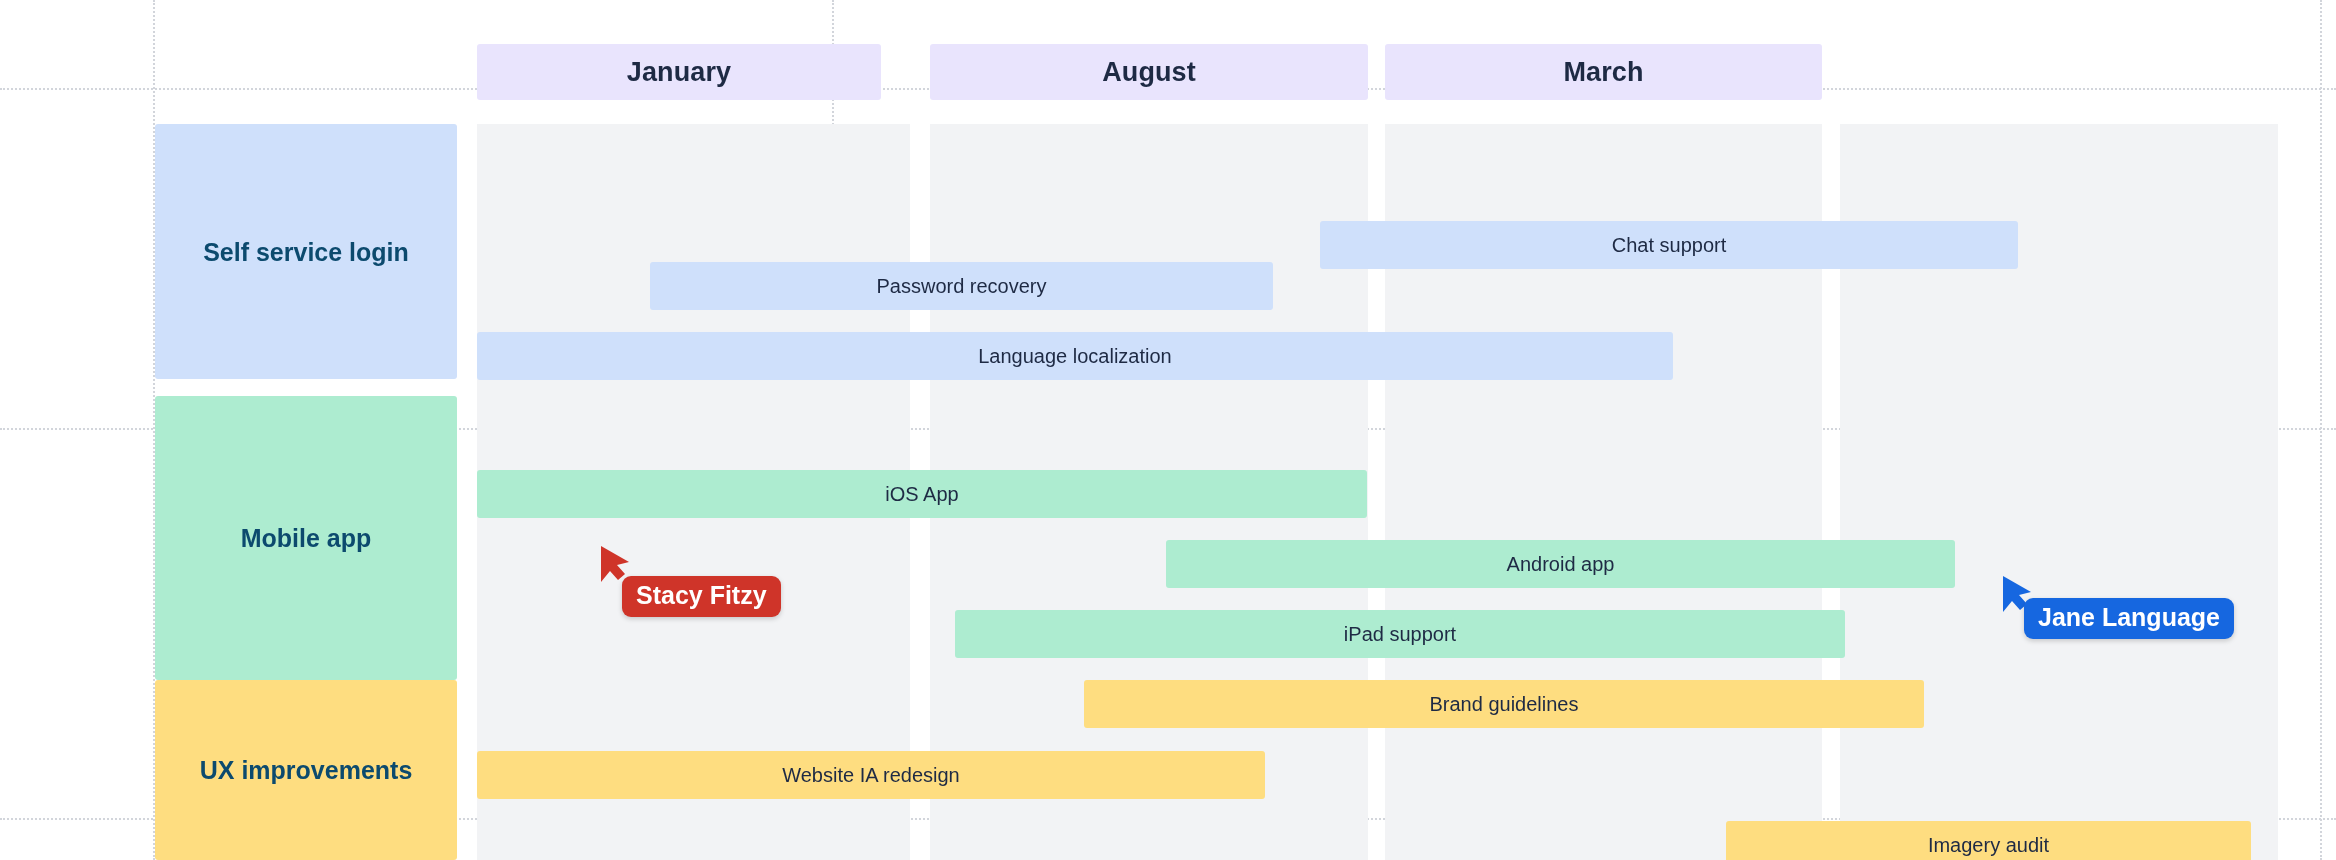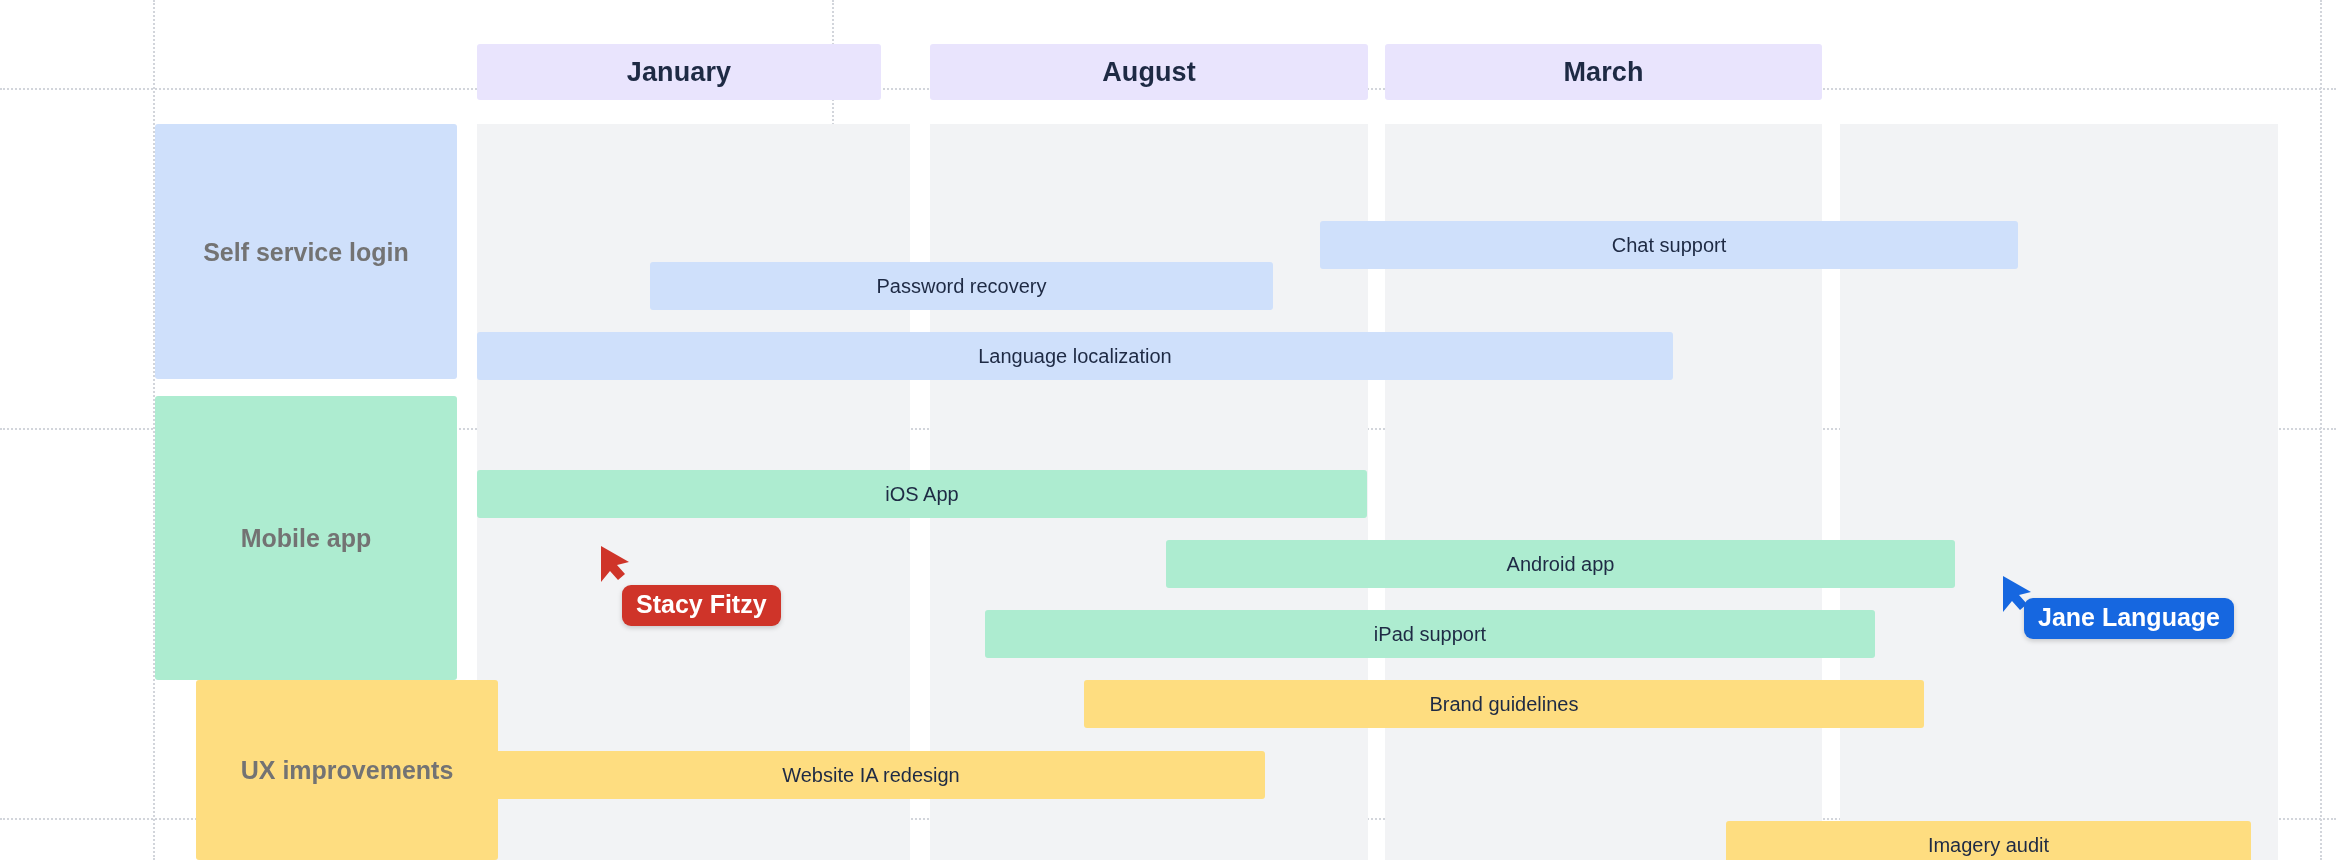--- a/index.html
+++ b/index.html
@@ -37,27 +37,27 @@
     background:#f2f3f5;
   }
 
   
   .group-label{
     position:absolute;
     left:155px;width:302px;
     border-radius:3px;
     display:flex;align-items:center;justify-content:center;
     font-size:25px;font-weight:700;line-height:1.28;
-    color:#737373;
+    color:#0c4a6e;
     padding:0 10px;
     box-sizing:border-box;
   }
   .g-blue{background:#cfe0fb;}
   .g-green{background:#adecd0;}
-  .g-yellow{background:#fedd80;margin-left:41px;}
+  .g-yellow{background:#fedd80;}
 
   
   .bar{
     position:absolute;
     height:48px;
     border-radius:3px;
     display:flex;align-items:center;justify-content:center;
     font-size:20px;font-weight:400;color:#1e2a44;
     white-space:nowrap;overflow:hidden;
     box-sizing:border-box;
@@ -111,33 +111,33 @@
   <div class="bar b-blue" style="left:1320px;width:698px;top:192px;margin-top:29px;">Chat support</div>
 
   <div class="bar b-blue" style="left:650px;width:623px;top:262px;">Password recovery</div>
 
   <div class="bar b-blue" style="left:477px;width:1196px;top:332px;">Language localization</div>
 
   <div class="bar b-green" style="left:477px;width:890px;top:470px;">iOS App</div>
 
   <div class="bar b-green" style="left:1166px;width:789px;top:540px;">Android app</div>
 
-  <div class="bar b-green" style="left:985px;width:890px;top:610px;">iPad support</div>
+  <div class="bar b-green" style="left:955px;width:890px;top:610px;">iPad support</div>
 
   <div class="bar b-yellow" style="left:1084px;width:840px;top:680px;">Brand guidelines</div>
 
   <div class="bar b-yellow" style="left:477px;width:788px;top:751px;">Website IA redesign</div>
 
   <div class="bar b-yellow" style="left:1726px;width:525px;top:821px;">Imagery audit</div>
 
   <div class="cursor cursor-red" style="left:598px;top:544px;">
     <svg class="arrow" width="34" height="42" viewBox="0 0 34 42">
       <path d="M3 2 L3 38 L12 27 L20 36 L27 30 L19 21 L31 18 Z" fill="#cf3429"></path>
     </svg>
-    <span class="tag" style="left:24px;top:41px;">Stacy Fitzy</span>
+    <span class="tag" style="left:24px;top:32px;">Stacy Fitzy</span>
   </div>
 
   <div class="cursor cursor-blue" style="left:2000px;top:574px;">
     <svg class="arrow" width="34" height="42" viewBox="0 0 34 42">
       <path d="M3 2 L3 38 L12 27 L20 36 L27 30 L19 21 L31 18 Z" fill="#1667e0"></path>
     </svg>
     <span class="tag" style="left:24px;top:24px;">Jane Language</span>
   </div>
 
 </div>

